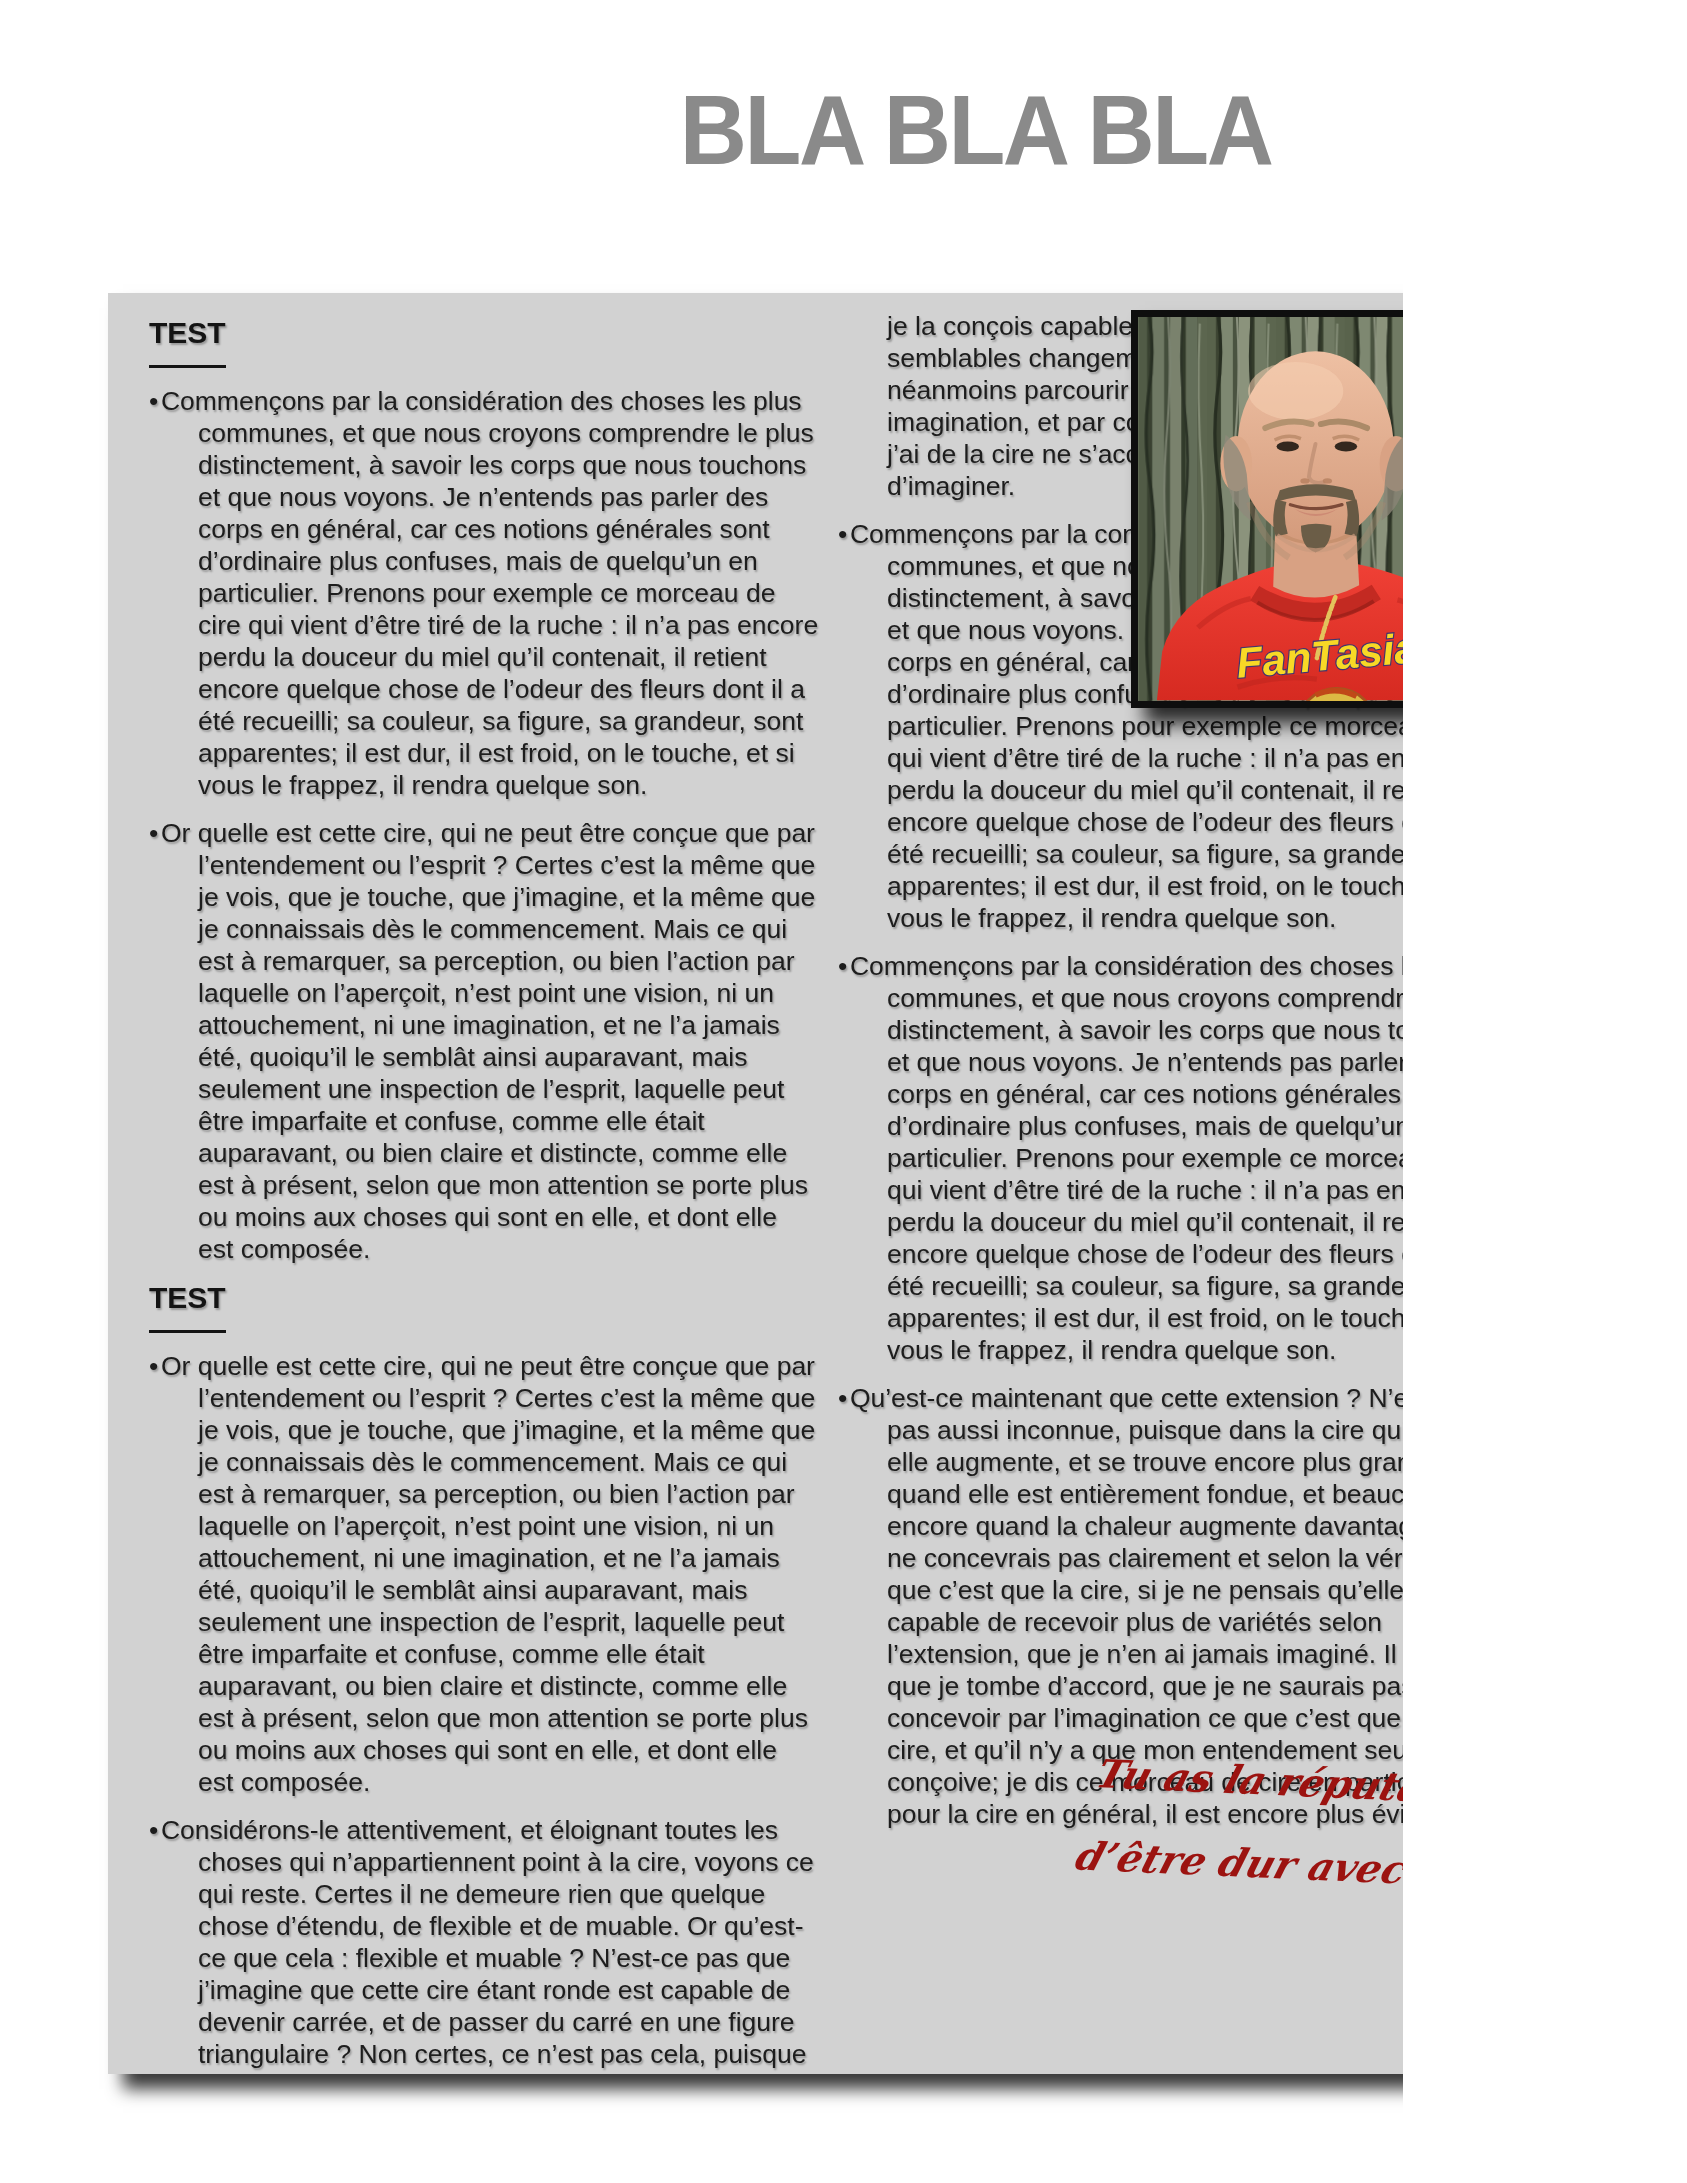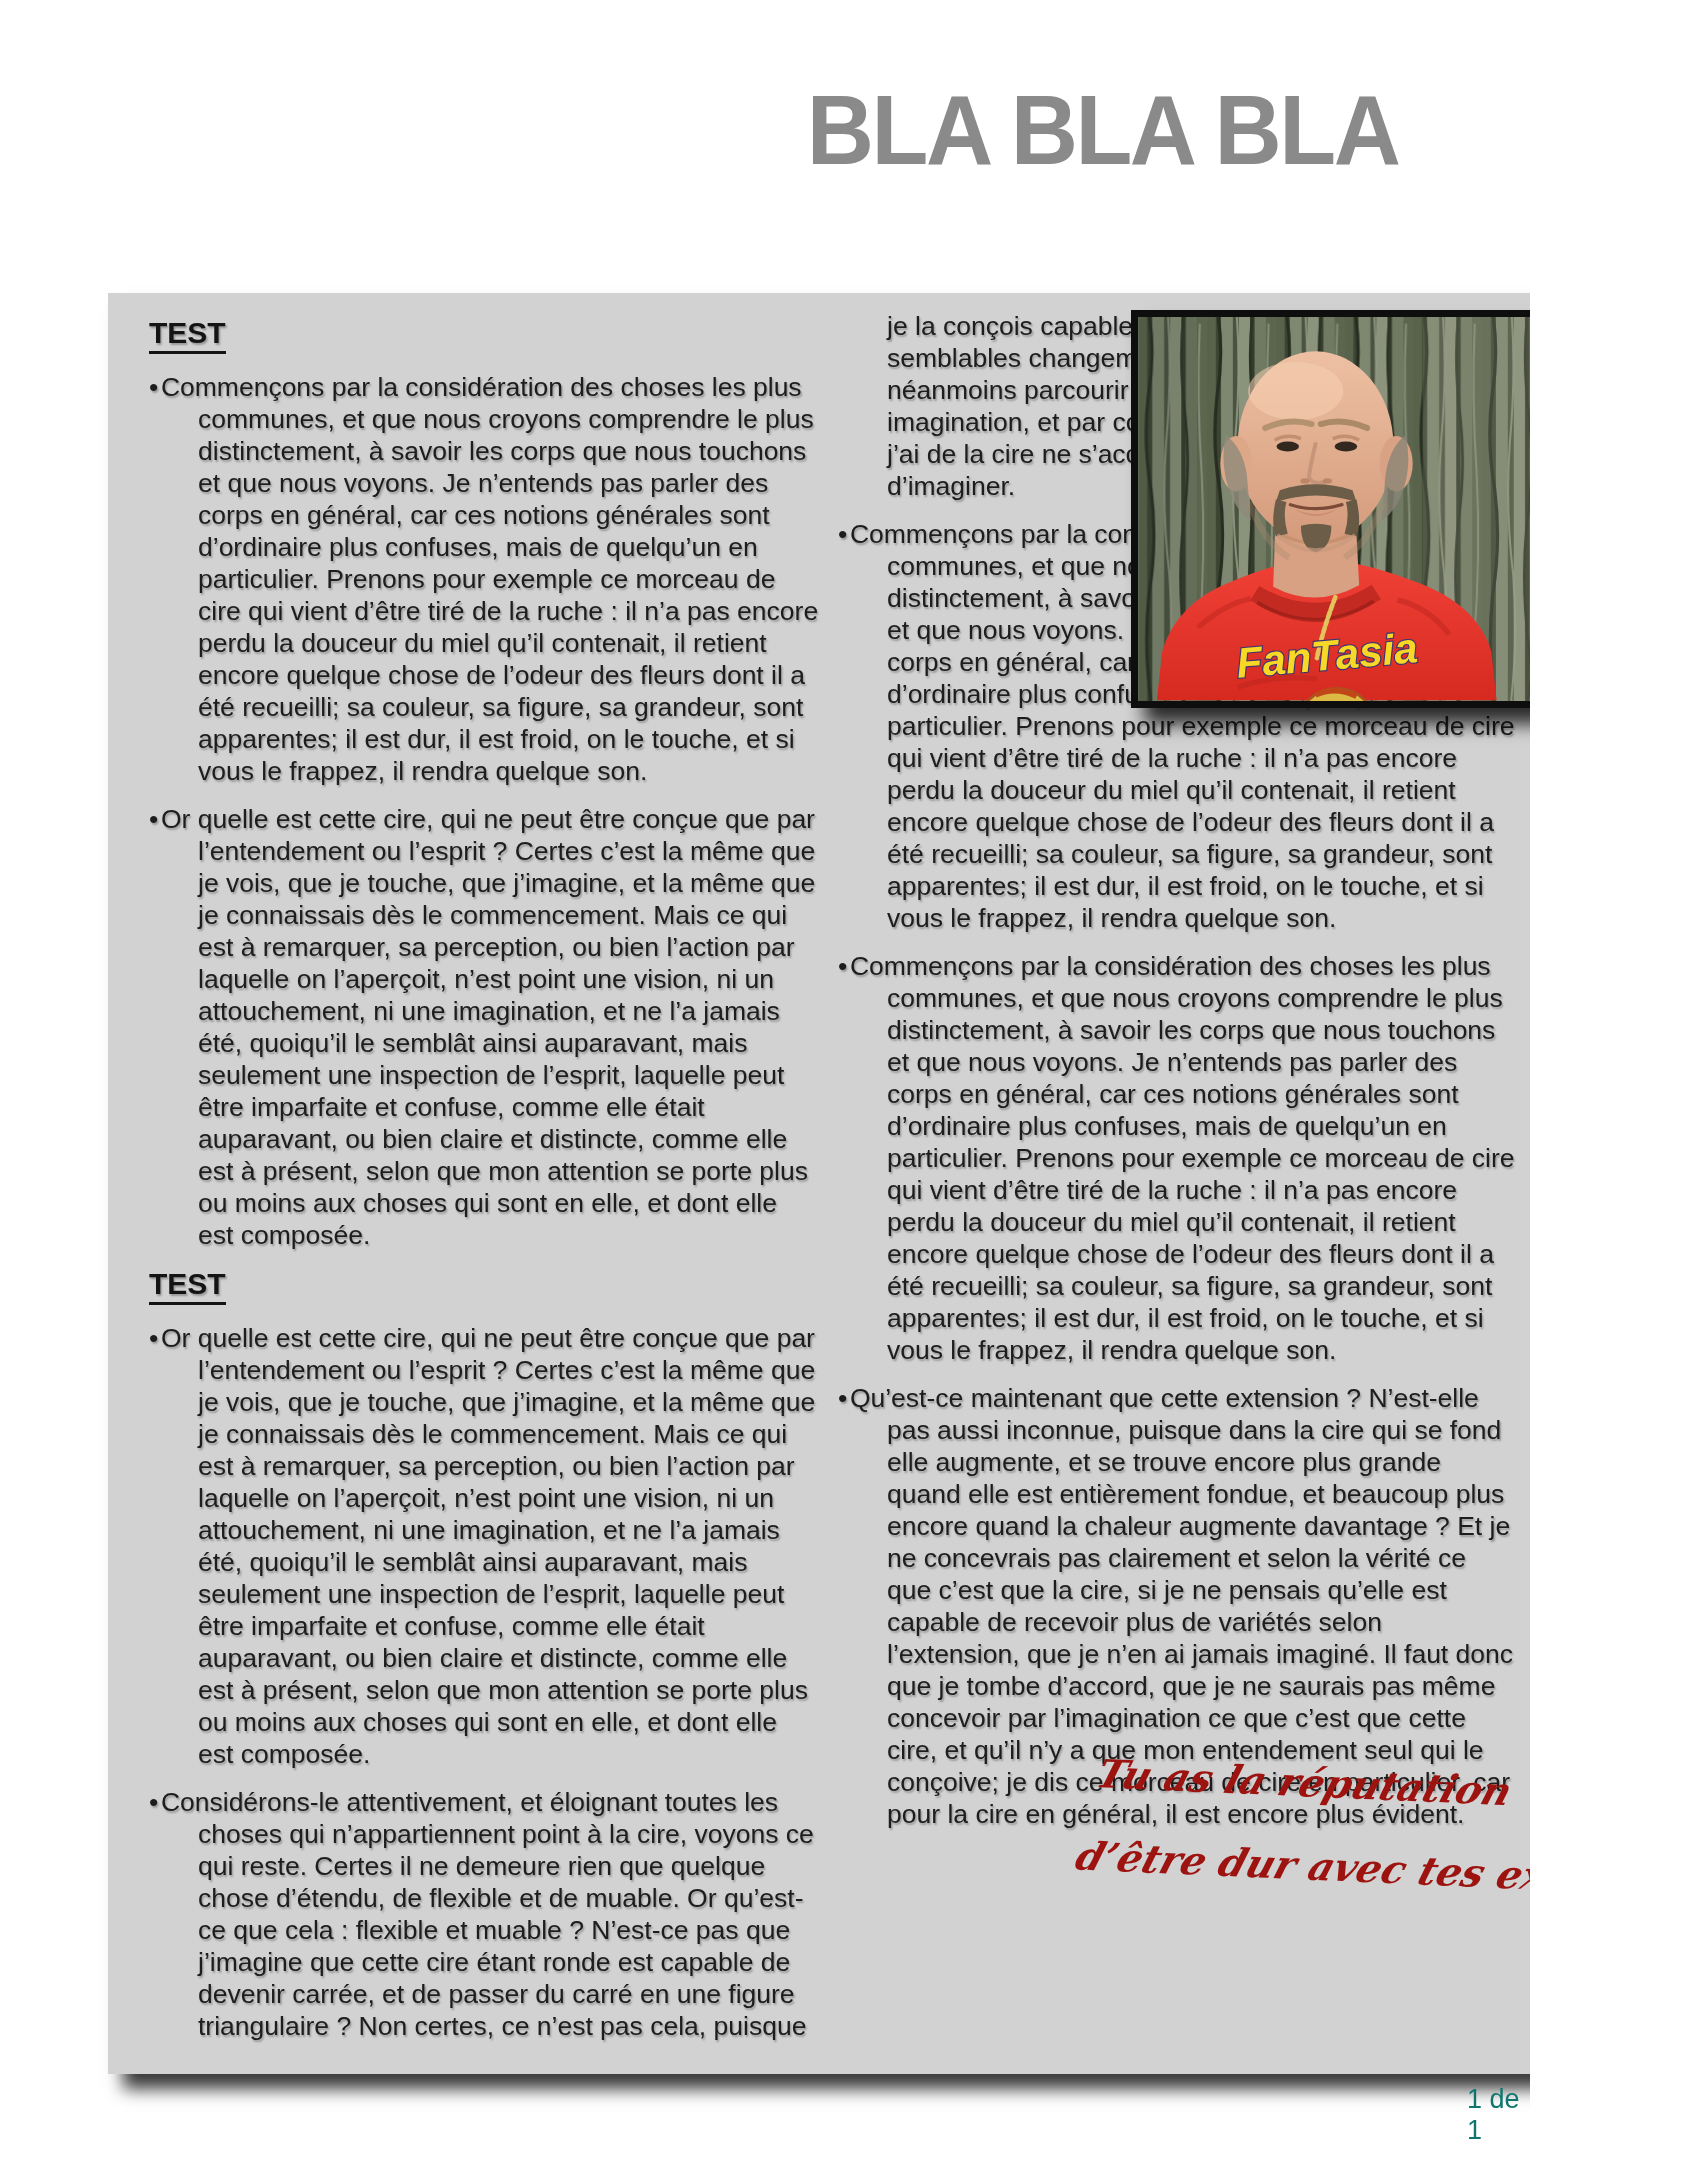--- a/index.html
+++ b/index.html
@@ -1,16 +1,16 @@
 <!DOCTYPE html>
 <html style="font-size:10.6px"><head>
 <meta charset="utf-8">
 <style>
   html,body{margin:0;padding:0;background:#ffffff;}
-  .page{position:relative;width:1530px;height:2183px;background:#ffffff;overflow:hidden;
+  .page{position:relative;width:1403px;height:2183px;background:#ffffff;overflow:hidden;
         font-family:"Liberation Sans",sans-serif;}
 
   
   .title{position:absolute;top:73px;right:132px;font-size:99px;font-weight:bold;
          letter-spacing:-2.6px;color:#8a8a8a;white-space:nowrap;
          transform:scaleX(.94);transform-origin:100% 50%;}
 
   
   .dashline{position:absolute;left:1583px;top:0;}
 
@@ -18,21 +18,21 @@
   .sheet{position:absolute;left:108px;top:293px;width:1447px;height:1781px;
          background:#d2d2d2;box-shadow:14.6px 14.6px 16px rgba(0,0,0,.78);}
 
   .col{position:absolute;font-size:26.5px;line-height:32px;color:#1d1d1d;
        text-shadow:1.3px 2px 2px rgba(0,0,0,.28);}
   .col-left{left:41px;top:22.5px;width:670px;}
   .col-right{left:730px;top:17px;width:679px;}
 
   h2.head{font-size:30px;line-height:33px;margin:0 0 17px 0;color:#141414;}
   h2.head.mid{margin-top:10.6px;}
-  h2.head span{display:inline-block;border-bottom:3.3px solid #141414;padding-bottom:2px;}
+  h2.head span{display:inline-block;border-bottom:3.3px solid #141414;padding-bottom:16px;}
 
   p.b{margin:0 0 16px 0;padding-left:49px;text-indent:-49px;}
   p.cont{margin:0 0 16px 0;padding-left:49px;}
   .blt{padding-right:2.6px;}
 
   
   .photo{position:absolute;left:1023px;top:17px;width:398px;height:384px;
          border:7.3px solid #0e0e0e;background:#77806a;
          box-shadow:13.2px 16px 17px rgba(0,0,0,.8);}
   .photo svg{display:block;}

